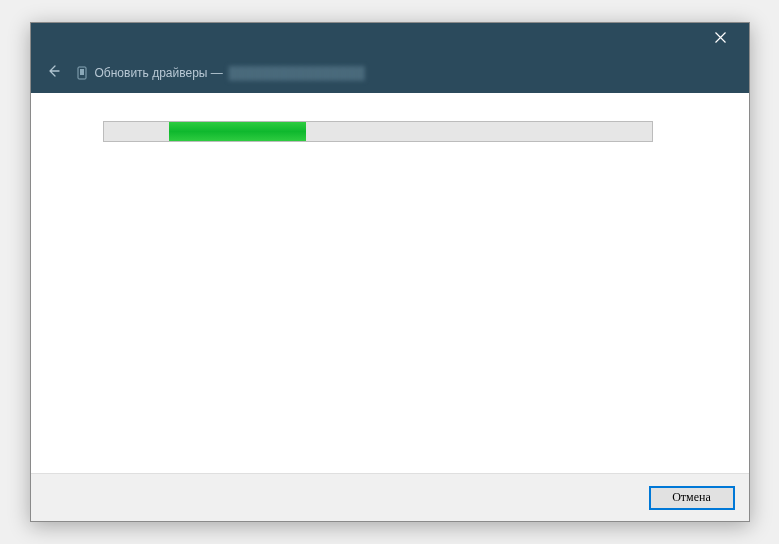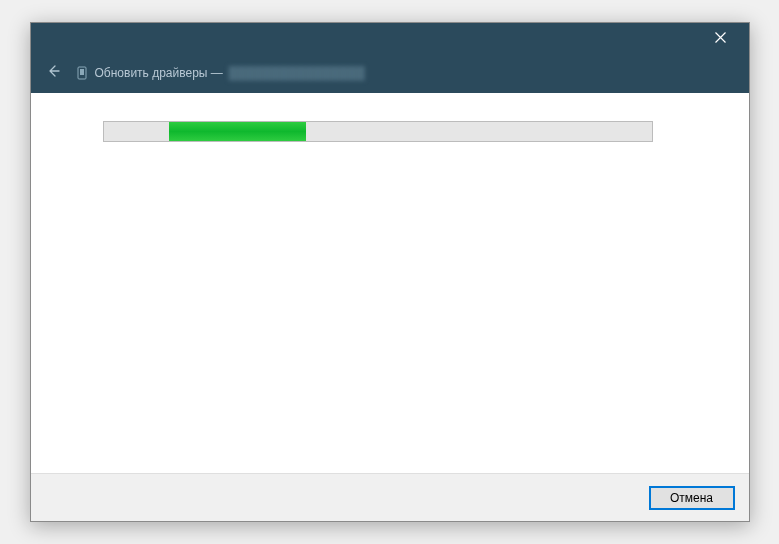--- a/index.html
+++ b/index.html
@@ -127,21 +127,21 @@
       align-items: center;
       justify-content: flex-end;
       padding: 0 14px;
     }
     .cancel-btn {
       min-width: 86px;
       height: 24px;
       background: #e1e1e1;
       border: 2px solid #0078d7;
       font-size: 12px;
-      font-family: Liberation Sans, sans-serif;
+      font-family: Liberation Serif, serif;
       cursor: pointer;
       padding: 0 12px;
     }
   </style>
 </head>
 <body>
 
 <div class="window">
   <div class="titlebar">
     <div class="close-btn">

